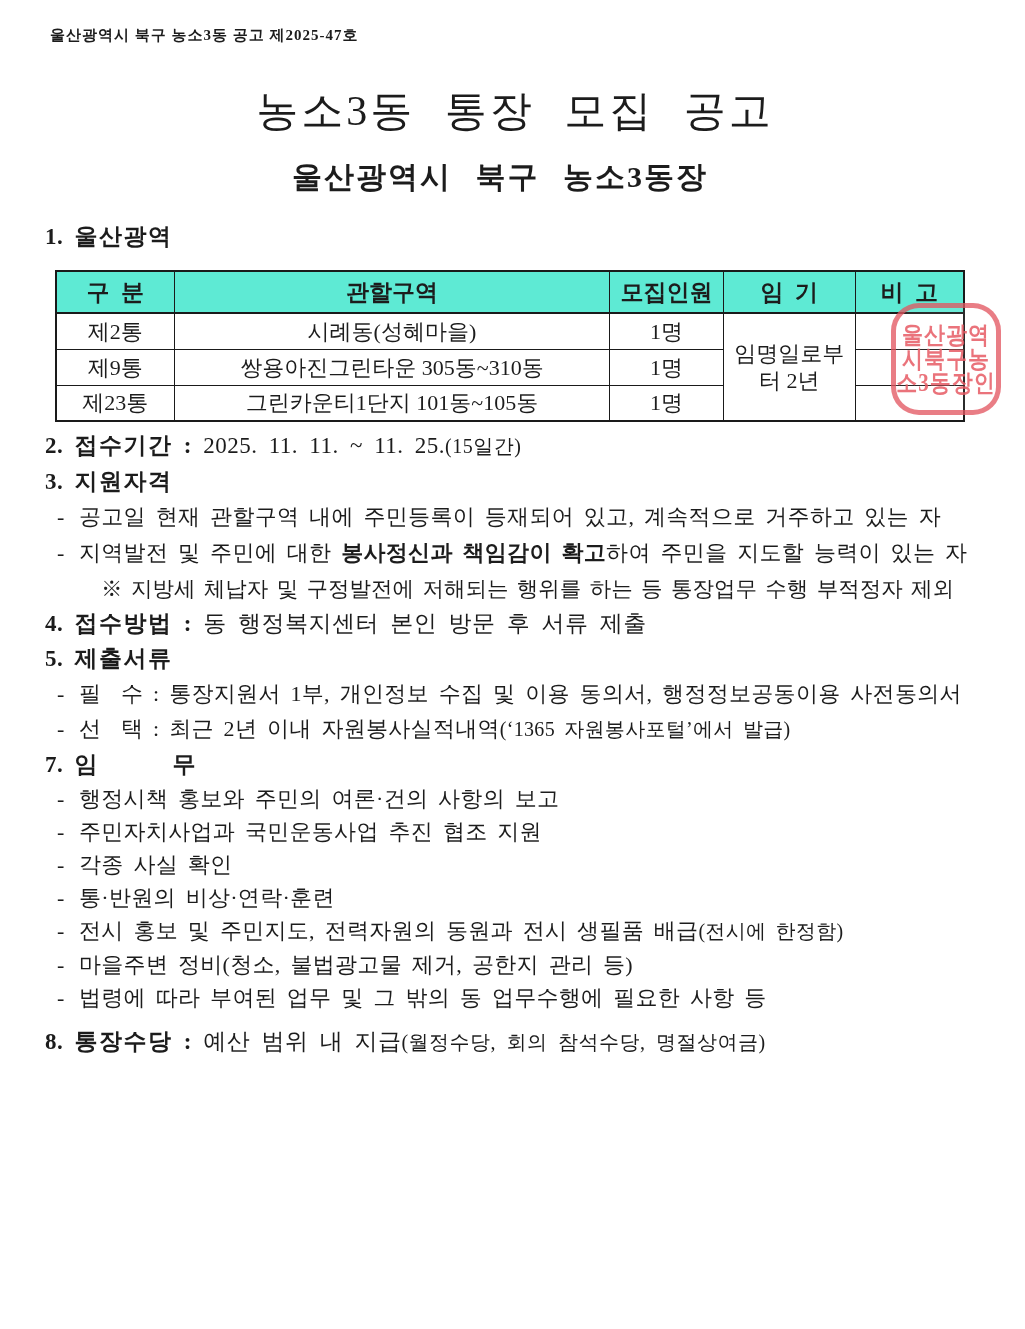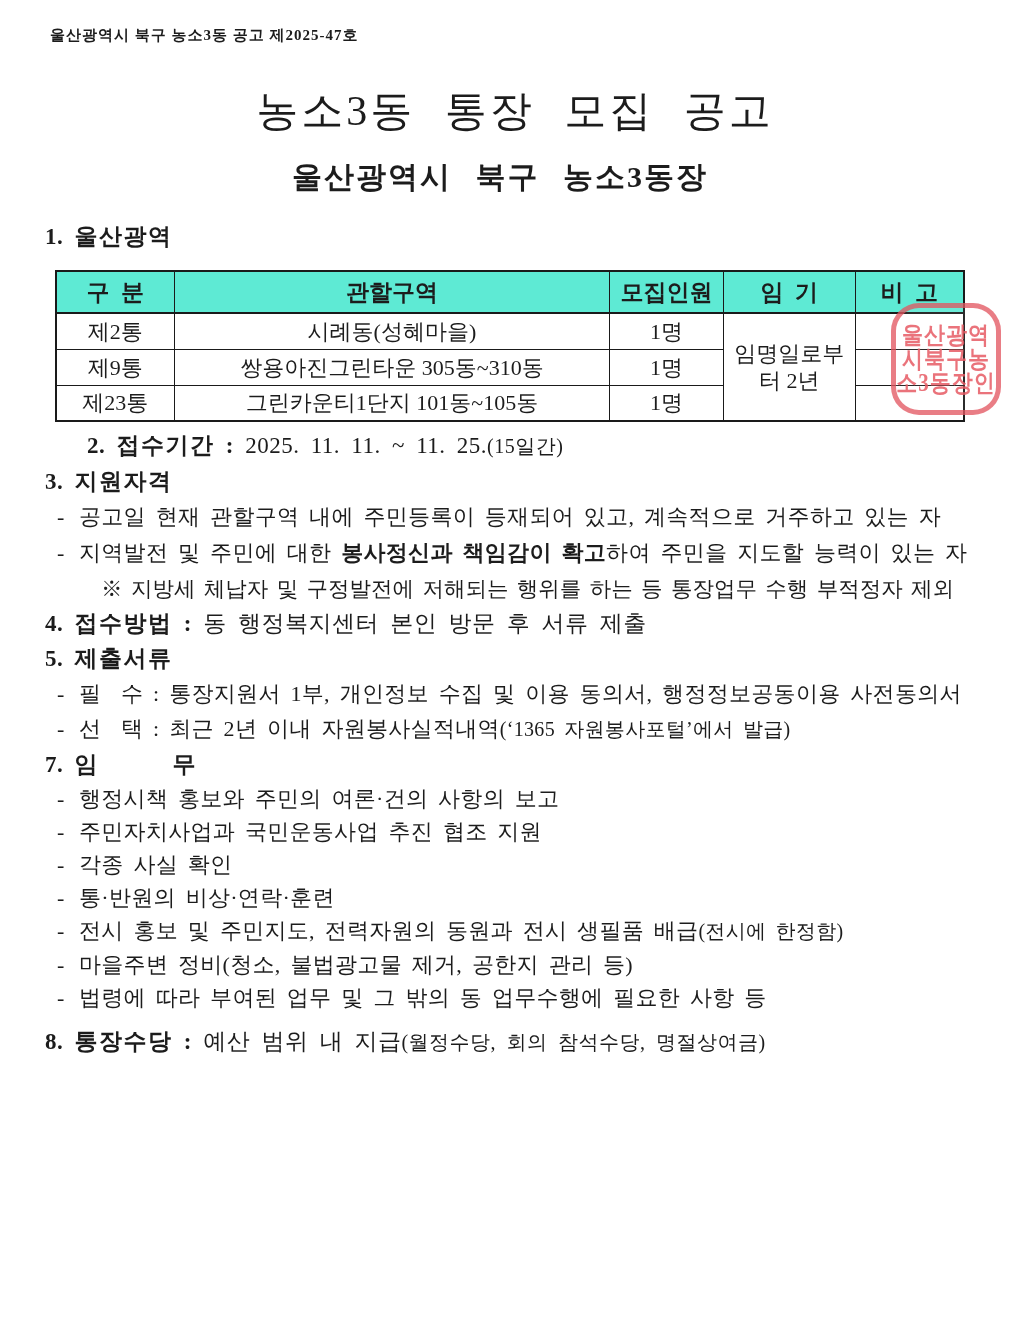--- a/index.html
+++ b/index.html
@@ -109,21 +109,21 @@
       </tr>
       <tr>
         <td>제23통</td>
         <td>그린카운티1단지 101동~105동</td>
         <td>1명</td>
         <td></td>
       </tr>
     </tbody>
   </table>
 
-  <div class="sec nowrap" style="margin-top:6px;margin-left:42px;">
+  <div class="sec nowrap" style="margin-top:6px;">
     <span class="num">2.</span>
     <span class="lbl">접수기간</span><span class="pre b"> : </span><span>2025. 11. 11. ~ 11. 25.</span><span class="small">(15일간)</span>
   </div>
 
   <div class="sec">
     <span class="num">3.</span>
     <span class="lbl">지원자격</span>
   </div>
 
   <div class="bullet">

